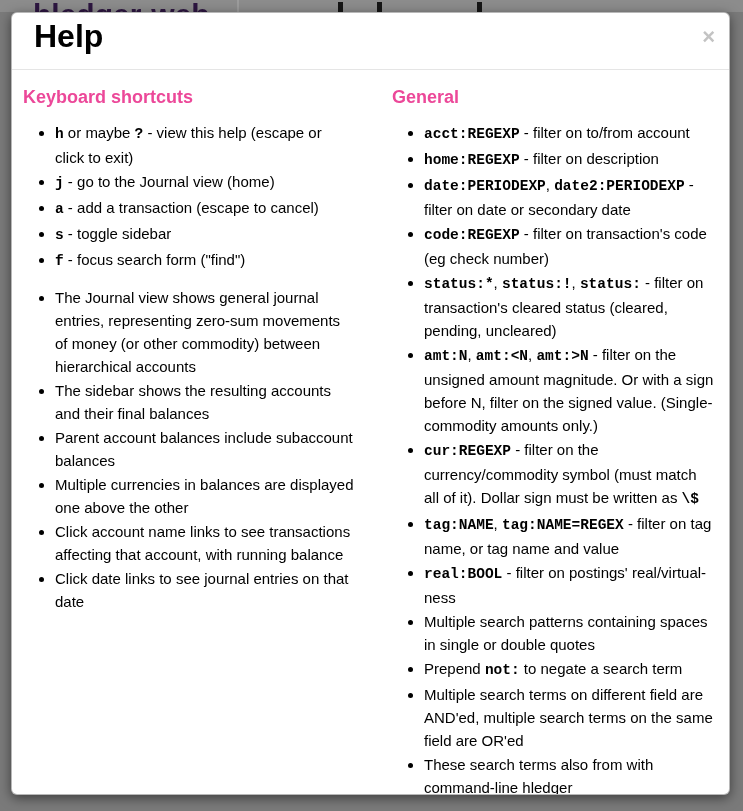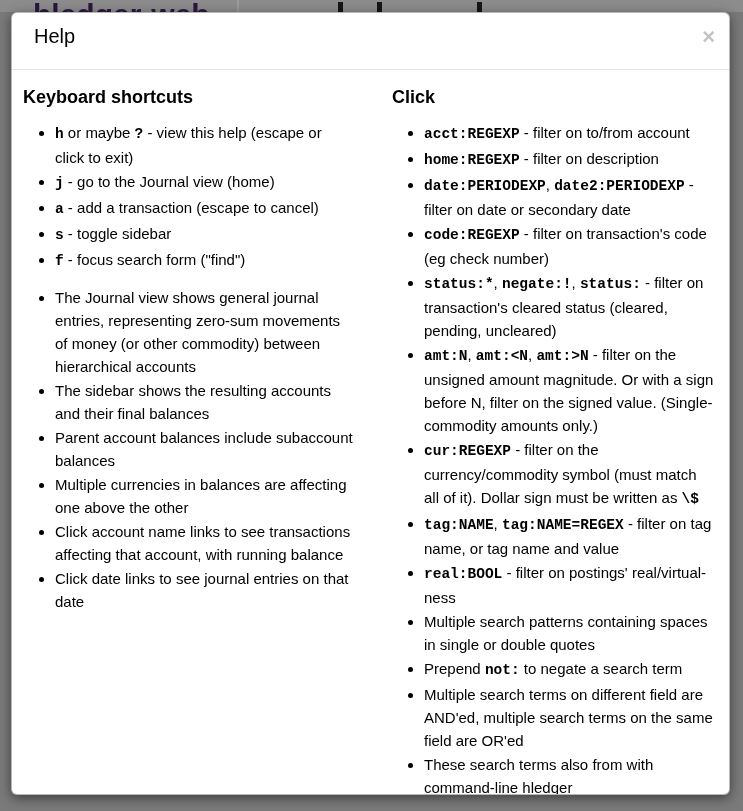--- a/index.html
+++ b/index.html
@@ -33,36 +33,36 @@
     border:1px solid rgba(0,0,0,.28);border-radius:6px;
     box-shadow:0 3px 12px rgba(0,0,0,.5);
     overflow:hidden;
   }
   .modal-header{
     position:relative;height:57px;box-sizing:border-box;
     padding:6px 15px 0 22px;
     border-bottom:1px solid #e5e5e5;
   }
   .modal-title{
-    margin:0;font-size:20px;font-weight:400;color:#000;line-height:34px;
+    margin:0;font-size:32px;font-weight:700;color:#000;line-height:34px;
   }
   .close-btn{
     position:absolute;right:14px;top:13px;
     background:none;border:none;padding:0;margin:0;
     font-family:"Liberation Sans",sans-serif;
     font-size:22px;font-weight:bold;color:#c3c3c3;line-height:1;
     cursor:pointer;
   }
   .modal-body{display:flex;padding:2px 0 20px 0;}
   .col{box-sizing:border-box;}
   .col-left{width:374px;padding:0 29px 0 11px;}
   .col-right{width:345px;padding:0 14px 0 7px;}
 
   .section-heading{
-    font-size:18px;font-weight:bold;color:#000000;
+    font-size:18px;font-weight:bold;color:#ec4899;
     margin:14px 0 0 0;line-height:22px;
   }
   .help-list{
     margin:13px 0 12px 0;padding:0 0 0 31px;
     list-style:disc outside;
     font-size:15px;line-height:23px;color:#000;
   }
   .help-list li{margin:1px;padding:0;}
   .help-list code{
     font-family:"Liberation Mono","DejaVu Sans Mono",monospace;
@@ -93,33 +93,33 @@
           <li><code>h</code> or maybe <code>?</code> - view this help (escape or click to exit)</li>
           <li><code>j</code> - go to the Journal view (home)</li>
           <li><code>a</code> - add a transaction (escape to cancel)</li>
           <li><code>s</code> - toggle sidebar</li>
           <li><code>f</code> - focus search form ("find")</li>
         </ul>
         <ul class="help-list">
           <li>The Journal view shows general journal entries, representing zero-sum movements of money (or other commodity) between hierarchical accounts</li>
           <li>The sidebar shows the resulting accounts and their final balances</li>
           <li>Parent account balances include subaccount balances</li>
-          <li>Multiple currencies in balances are affecting one above the other</li>
+          <li>Multiple currencies in balances are displayed one above the other</li>
           <li>Click account name links to see transactions affecting that account, with running balance</li>
           <li>Click date links to see journal entries on that date</li>
         </ul>
       </div>
     <div class="col col-right">
-        <div class="section-heading">Click</div>
+        <div class="section-heading">General</div>
         <ul class="help-list">
           <li><code>acct:REGEXP</code> - filter on to/from account</li>
           <li><code>home:REGEXP</code> - filter on description</li>
           <li><code>date:PERIODEXP</code>, <code>date2:PERIODEXP</code> - filter on date or secondary date</li>
           <li><code>code:REGEXP</code> - filter on transaction's code (eg check number)</li>
-          <li><code>status:*</code>, <code>negate:!</code>, <code>status:</code> - filter on transaction's cleared status (cleared, pending, uncleared)</li>
+          <li><code>status:*</code>, <code>status:!</code>, <code>status:</code> - filter on transaction's cleared status (cleared, pending, uncleared)</li>
           <li><code>amt:N</code>, <code>amt:&lt;N</code>, <code>amt:&gt;N</code> - filter on the unsigned amount magnitude. Or with a sign before N, filter on the signed value. (Single-commodity amounts only.)</li>
           <li><code>cur:REGEXP</code> - filter on the currency/commodity symbol (must match all of it). Dollar sign must be written as <code>\$</code></li>
           <li><code>tag:NAME</code>, <code>tag:NAME=REGEX</code> - filter on tag name, or tag name and value</li>
           <li><code>real:BOOL</code> - filter on postings' real/virtual-ness</li>
           <li>Multiple search patterns containing spaces in single or double quotes</li>
           <li>Prepend <code>not:</code> to negate a search term</li>
           <li>Multiple search terms on different field are AND'ed, multiple search terms on the same field are OR'ed</li>
           <li>These search terms also from with command-line hledger</li>
         </ul>
       </div>

